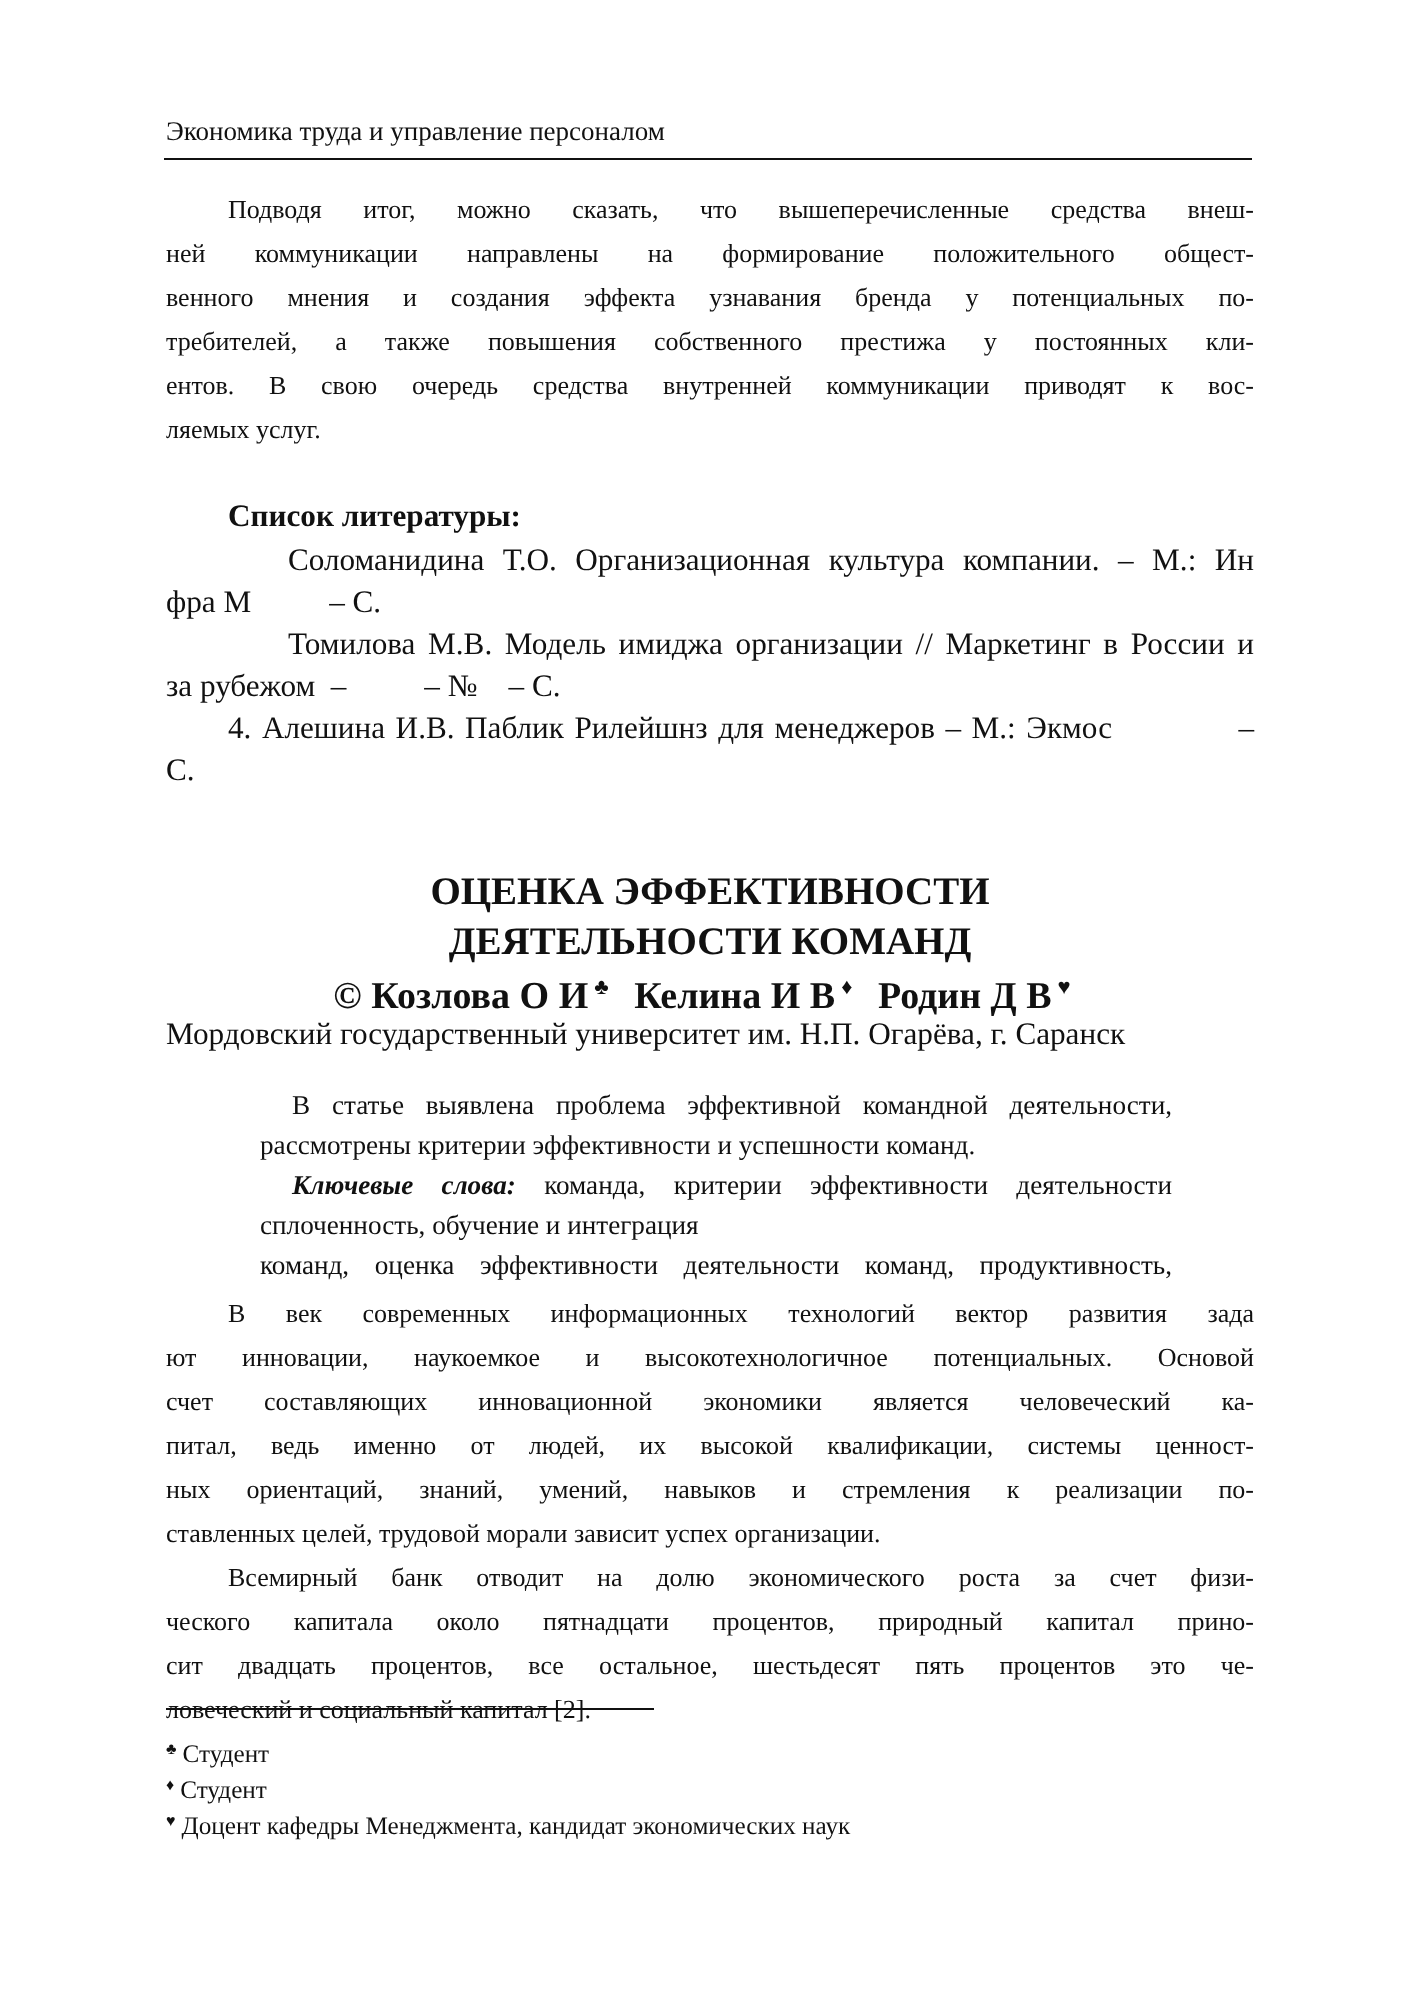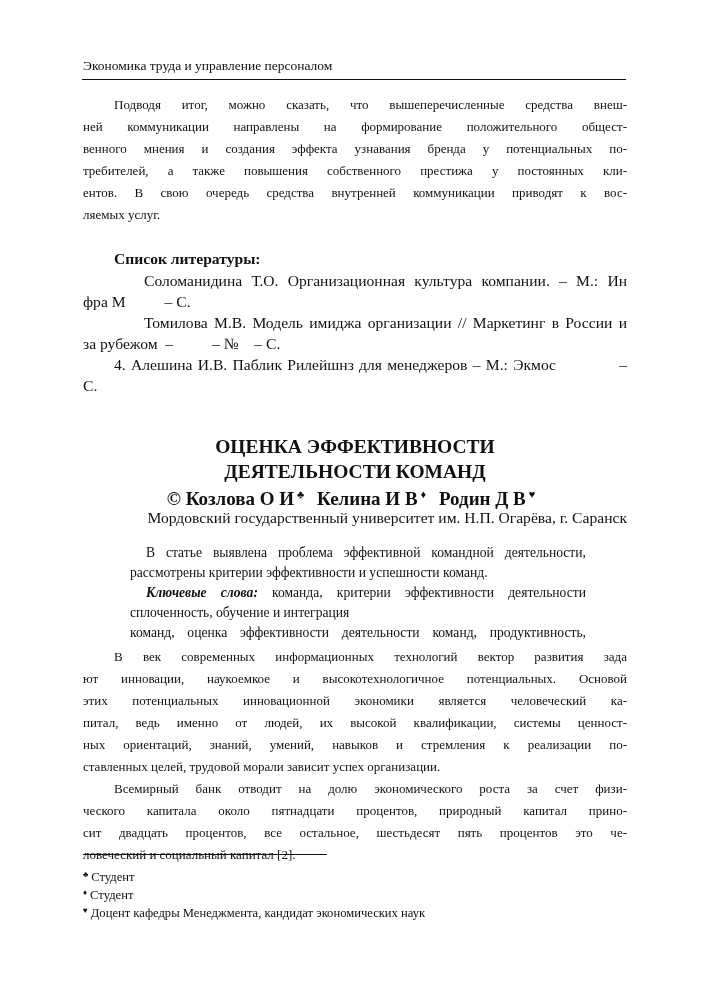--- a/index.html
+++ b/index.html
@@ -83,21 +83,21 @@
       white-space: nowrap;
     }
     .authors sup {
       font-size: 11px;
       vertical-align: 7px;
       margin-left: 3px;
       margin-right: 8px;
     }
     .affiliation {
       left: 83px; width: 544px; top: 508px;
-      text-align: right;
+      text-align: left;
       font-size: 15.6px;
       line-height: 20px;
       white-space: nowrap;
     }
 
     
     .abstract { left: 130px; width: 456px; top: 543px; }
     .abs-line {
       display: block;
       height: 20px; line-height: 20px;
@@ -172,21 +172,21 @@
   <span class="abs-line indent">В статье выявлена проблема эффективной командной деятельности,</span>
   <span class="abs-line last">рассмотрены критерии эффективности и успешности команд.</span>
   <span class="abs-line indent"><span class="kw-label">Ключевые слова:</span> <span>команда, критерии эффективности деятельности</span></span>
   <span class="abs-line last">сплоченность, обучение и интеграция</span>
   <span class="abs-line">команд, оценка эффективности деятельности команд, продуктивность,</span>
 </div>
 
 <div class="abs para" style="top:646px;">
   <span class="line indent">В век современных информационных технологий вектор развития зада</span>
   <span class="line">ют инновации, наукоемкое и высокотехнологичное потенциальных. Основой</span>
-  <span class="line">этих потенциальных инновационной экономики является человеческий ка-</span>
+  <span class="line">счет составляющих инновационной экономики является человеческий ка-</span>
   <span class="line">питал, ведь именно от людей, их высокой квалификации, системы ценност-</span>
   <span class="line">ных ориентаций, знаний, умений, навыков и стремления к реализации по-</span>
   <span class="line last">ставленных целей, трудовой морали зависит успех организации.</span>
 </div>
 
 <div class="abs para" style="top:778px;">
   <span class="line indent">Всемирный банк отводит на долю экономического роста за счет физи-</span>
   <span class="line">ческого капитала около пятнадцати процентов, природный капитал прино-</span>
   <span class="line">сит двадцать процентов, все остальное, шестьдесят пять процентов это че-</span>
   <span class="line last">ловеческий и социальный капитал [2].</span>

